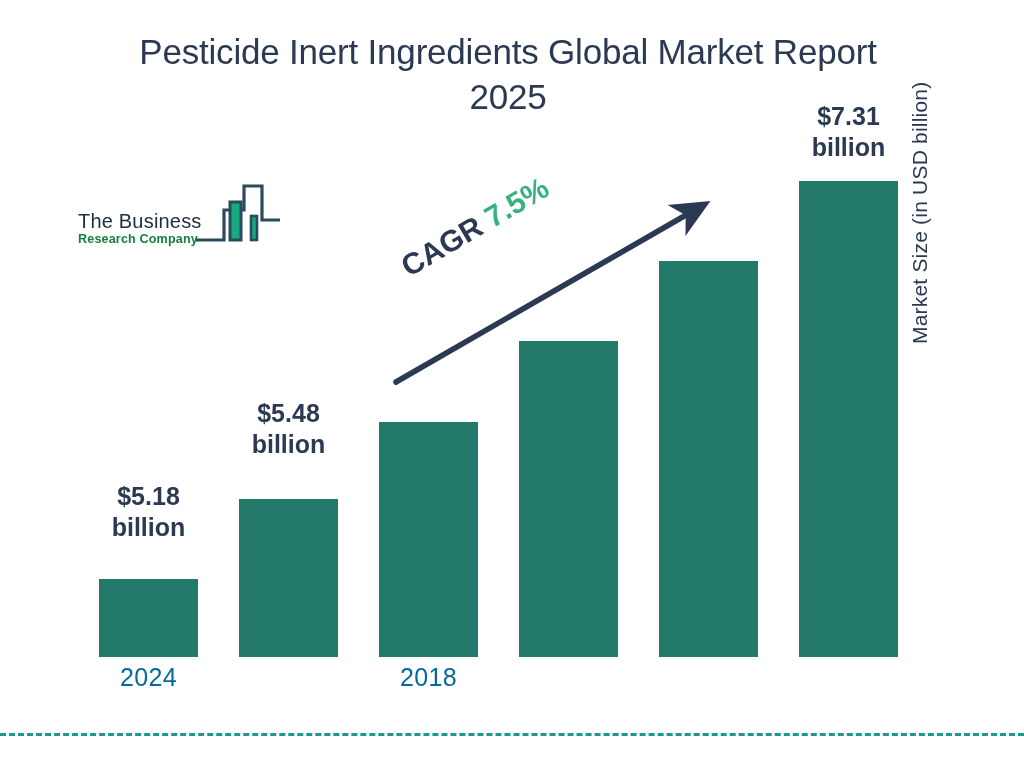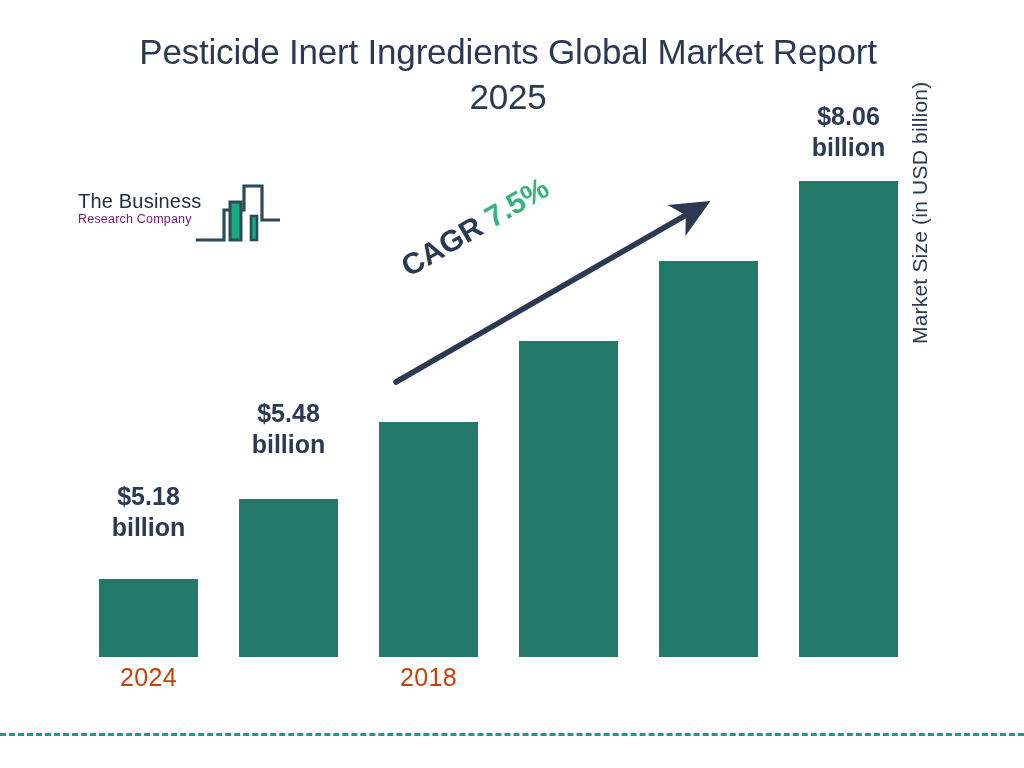--- a/index.html
+++ b/index.html
@@ -39,37 +39,37 @@
   .logo-wrap {
     position: absolute;
     left: 76px;
     top: 182px;
     width: 210px;
     height: 72px;
   }
   .logo-text {
     position: absolute;
     left: 2px;
-    top: 8px;
+    top: 28px;
     width: 140px;
     color: #2b3a52;
   }
   .logo-line1 {
     font-size: 20px;
     line-height: 22px;
     font-weight: 400;
     letter-spacing: 0.2px;
     color: #20303f;
   }
   .logo-line2 {
     font-size: 12.5px;
     line-height: 15px;
-    font-weight: 400;
+    font-weight: 700;
     letter-spacing: 0.2px;
-    color: #701a75;
+    color: #15803d;
   }
   .logo-mark {
     position: absolute;
     left: 118px;
     top: 0px;
   }
 
   
   .bar {
     position: absolute;
@@ -79,21 +79,21 @@
     position: absolute;
     color: #2b3a52;
     font-size: 25px;
     font-weight: 700;
     line-height: 1.25;
     text-align: center;
     white-space: pre-line;
   }
   .tick-label {
     position: absolute;
-    color: #c2410c;
+    color: #0369a1;
     font-size: 25px;
     font-weight: 400;
     text-align: center;
     letter-spacing: 0.3px;
   }
 
   
   .y-axis-title {
     position: absolute;
     left: 908px;
@@ -165,21 +165,21 @@
   <div class="bar" style="left:239px; top:499px; width:99px; height:158px;"></div>
   <div class="bar" style="left:379px; top:422px; width:99px; height:235px;"></div>
   <div class="bar" style="left:519px; top:341px; width:99px; height:316px;"></div>
   <div class="bar" style="left:659px; top:261px; width:99px; height:396px;"></div>
   <div class="bar" style="left:799px; top:181px; width:99px; height:476px;"></div>
 
   <div class="bar-label" style="left:79px; top:481px; width:139px;">$5.18
 billion</div>
   <div class="bar-label" style="left:219px; top:398px; width:139px;">$5.48
 billion</div>
-  <div class="bar-label" style="left:779px; top:101px; width:139px;">$8.06
+  <div class="bar-label" style="left:779px; top:101px; width:139px;">$7.31
 billion</div>
 
   <div class="tick-label" style="left:89px;  top:663px; width:119px;">2024</div>
   <div class="tick-label" style="left:369px; top:663px; width:119px;">2018</div>
 
   <div class="y-axis-title">Market Size (in USD billion)</div>
 
   <svg class="cagr-arrow" viewBox="0 0 340 210">
     <defs>
       <marker id="ah" markerWidth="7" markerHeight="7" refX="3.4" refY="3.3" orient="auto">

